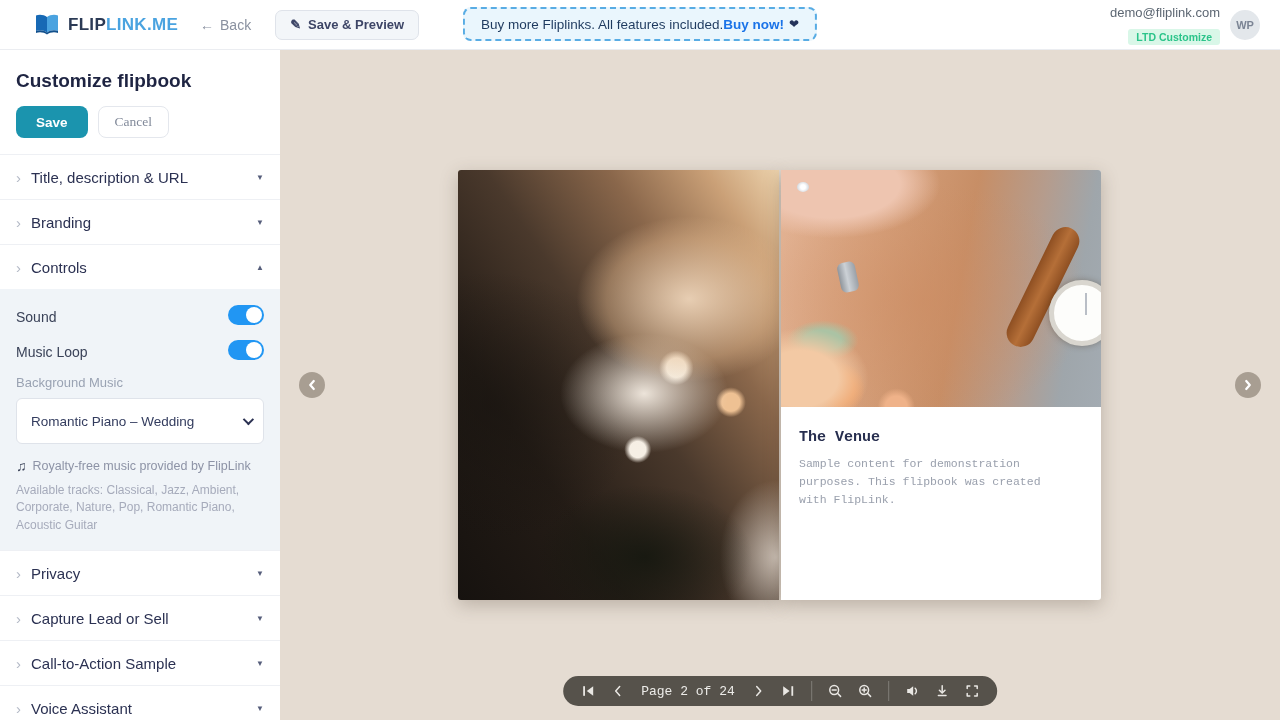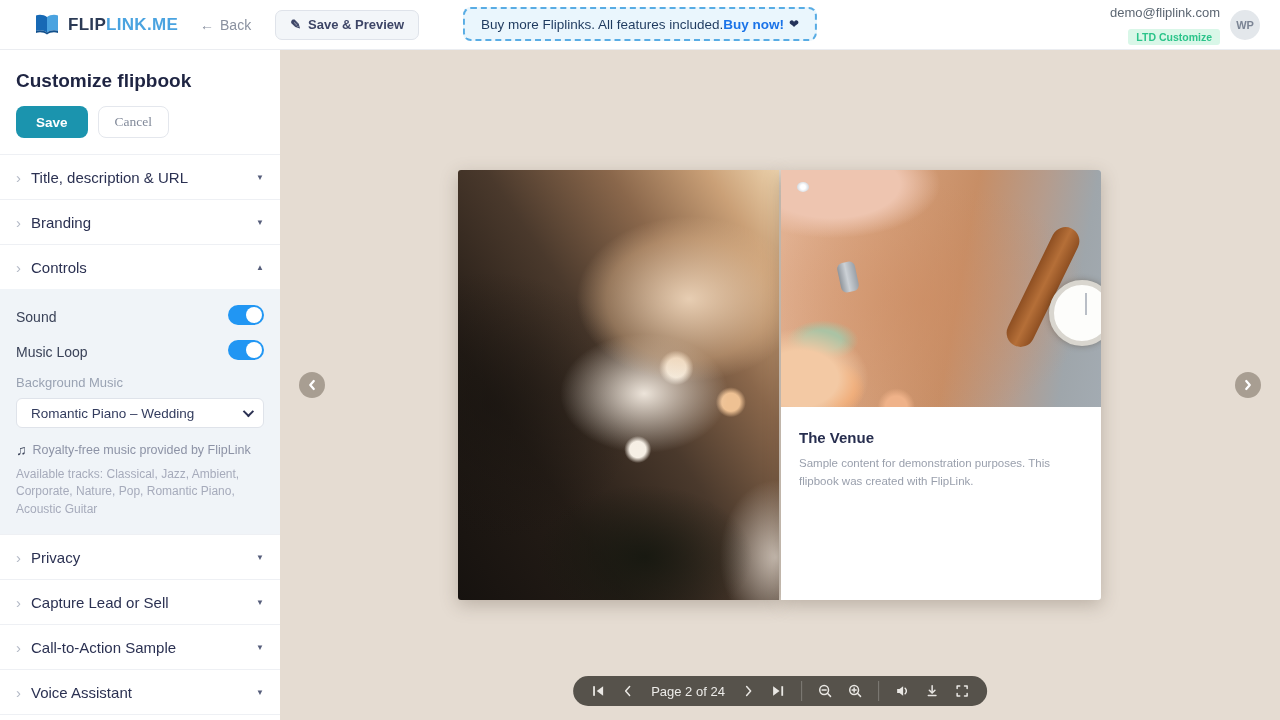--- a/index.html
+++ b/index.html
@@ -18,40 +18,40 @@
   .banner .heart { color:#24335a; margin-left:5px; font-size:12px; }
   .account { margin-left:auto; display:flex; align-items:center; gap:10px; }
   .account-meta { display:flex; flex-direction:column; align-items:flex-end; gap:9px; }
   .account-email { font-size:13px; color:#5c6672; }
   .plan-badge { background:#d9f7e8; color:#2bc48a; font-size:10.5px; font-weight:bold; padding:2px 8px; border-radius:3px; }
   .avatar { width:30px; height:30px; border-radius:50%; background:#e3e7eb; color:#7b8494; font-size:11px; font-weight:bold; display:flex; align-items:center; justify-content:center; }
 
   
   .layout { display:flex; height:670px; }
   .sidebar { width:280px; background:#fff; flex-shrink:0; overflow:hidden; }
-  .canvas { position:relative; flex:1; background:#e5dcd2; }
+  .canvas { position:relative; flex:1; background:#e5dcd2;font-family:Liberation Mono, monospace; }
 
   
   .sb-title { font-size:19px; font-weight:bold; color:#1e2442; padding:20px 16px 14px; }
   .sb-actions { display:flex; gap:10px; padding:0 16px 16px; }
   .btn-save { background:#1b94ae; color:#fff; border:none; border-radius:8px; height:32px; padding:0 20px; font-size:13.5px; font-weight:bold; cursor:pointer; font-family:inherit; }
   .btn-cancel { background:#fff; color:#828a9a; border:1px solid #e4e7ed; border-radius:8px; height:32px; padding:0 16px; font-size:13.5px; cursor:pointer; font-family:Liberation Serif, serif; }
   .acc-row { height:45px; display:flex; align-items:center; padding:0 16px; border-top:1px solid #eef0f4; cursor:pointer; background:#fff; }
   .acc-row:last-child { border-bottom:1px solid #eef0f4; }
   .acc-chev { color:#b3b9c6; font-size:15px; margin-right:10px; line-height:1; }
   .acc-label { font-size:15px; color:#2b3152; flex:1; }
   .acc-caret { font-size:8px; color:#565e7b; }
 
   .controls-panel { background:#f0f4f8; padding:16px; }
   .toggle-row { display:flex; align-items:flex-end; justify-content:space-between; margin-bottom:15px; }
   .toggle-label { font-size:14px; color:#3a4258; }
   .toggle { width:36px; height:20px; border-radius:10px; background:#2196f3; position:relative; cursor:pointer; flex-shrink:0; }
   .toggle .knob { position:absolute; right:2px; top:2px; width:16px; height:16px; border-radius:50%; background:#fff; }
   .field-label { font-size:13px; color:#9aa3b3; margin:4px 0 8px; }
-  .select-box { height:30px; background:#fff; border:1px solid #dfe3ea; border-radius:6px; display:flex; align-items:center; justify-content:space-between; padding:0 12px 0 14px; cursor:pointer; margin-bottom:14px; }
+  .select-box { height:46px; background:#fff; border:1px solid #dfe3ea; border-radius:6px; display:flex; align-items:center; justify-content:space-between; padding:0 12px 0 14px; cursor:pointer; margin-bottom:14px; }
   .select-value { font-size:13.5px; color:#333c5e; }
   .select-chev { width:8px; height:8px; border-right:2px solid #2b3152; border-bottom:2px solid #2b3152; transform:rotate(45deg) translateY(-2px); }
   .royalty { font-size:12.5px; color:#8d93a6; margin-bottom:8px; display:flex; align-items:center; gap:6px; }
   .royalty .note-icon { color:#3a4258; font-size:14px; }
   .tracks { font-size:12px; color:#a6abbb; line-height:1.45; }
 
   
   .book { position:absolute; left:178px; top:120px; display:flex; gap:2px; }
   .page { height:430px; box-shadow:0 5px 18px rgba(80,65,50,.28); }
   .page-left { width:321px; border-radius:3px 0 0 3px; position:relative; overflow:hidden;

